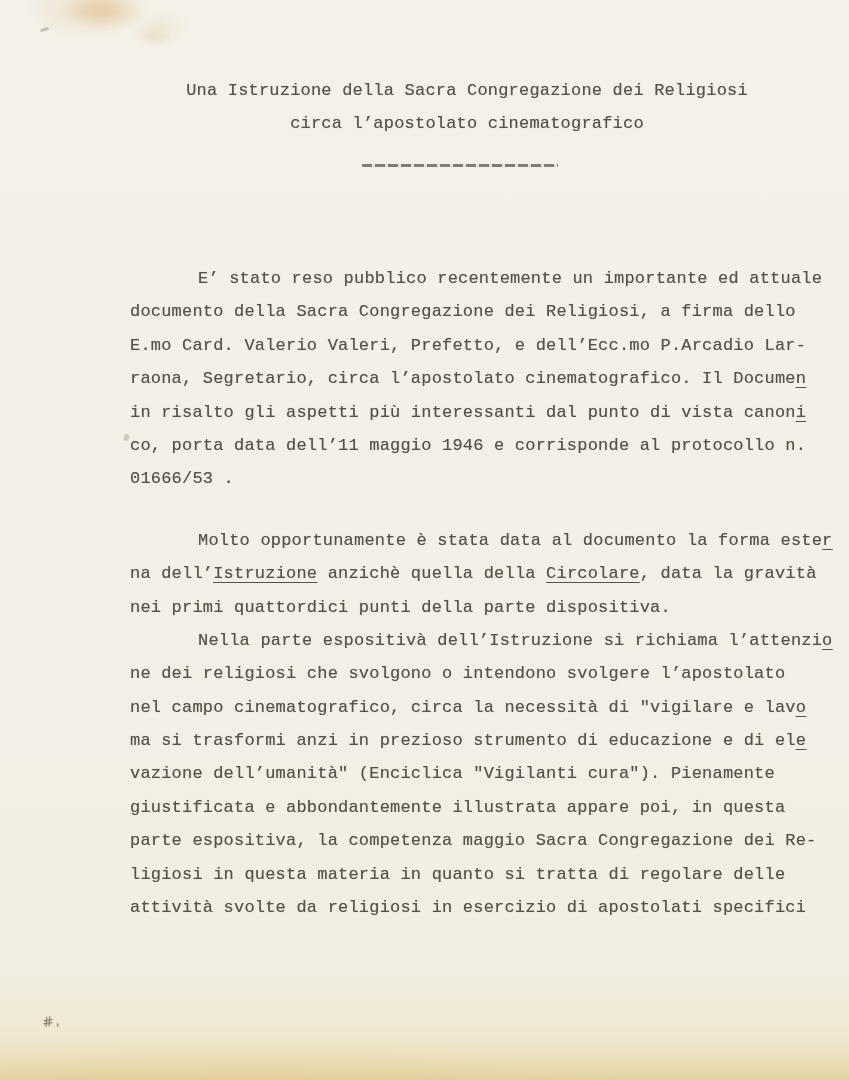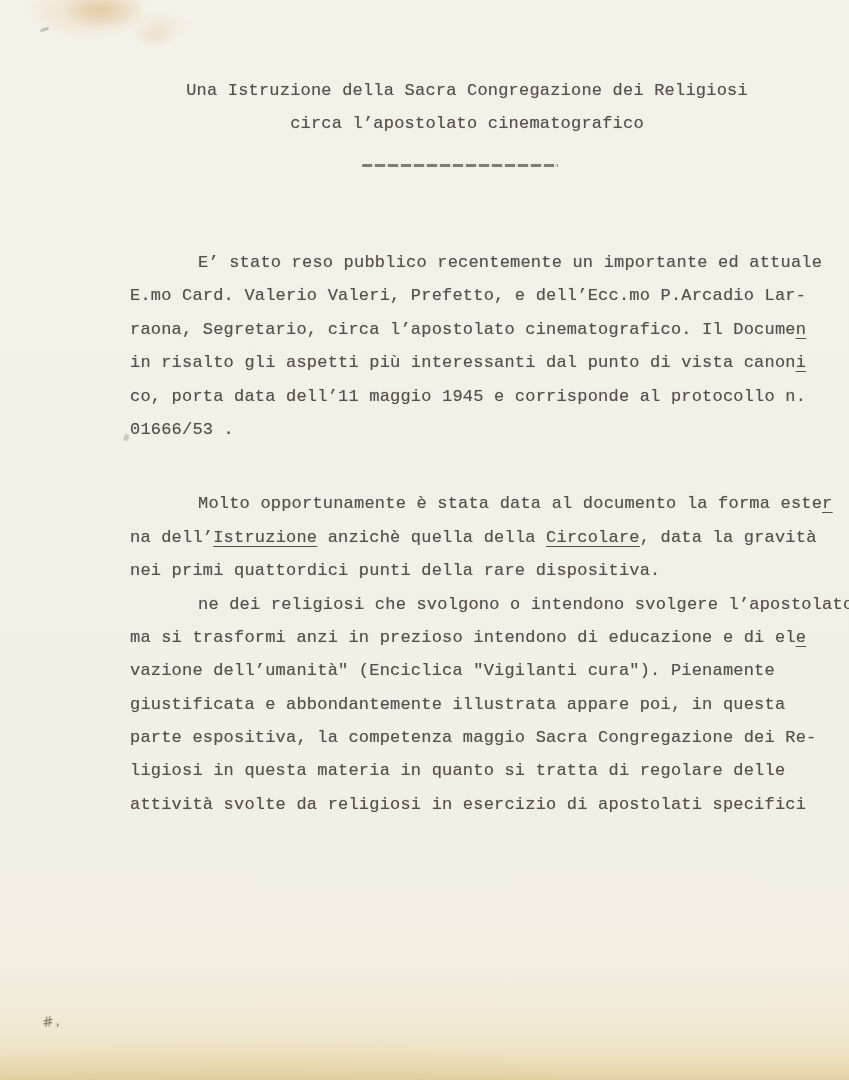--- a/index.html
+++ b/index.html
@@ -39,36 +39,36 @@
     height: 2.6px;
     background: repeating-linear-gradient(90deg,
       #6d6860 0px, #6d6860 10px,
       rgba(109,104,96,0.15) 10px, rgba(109,104,96,0.15) 13px);
     border-radius: 1px;
     opacity: 0.85;
   }
   .doc-body {
     position: absolute;
     left: 130px;
-    top: 246px;
+    top: 262px;
     width: 706px;
     font-size: 17px;
     line-height: 33.4px;
     letter-spacing: 0.2px;
     text-shadow: 0 0 0.7px rgba(87,80,70,0.55);
   }
   .line {
     white-space: pre;
     height: 33.4px;
   }
   .para > .line:first-child {
     padding-left: 68px;
   }
   .para.gap {
-    margin-top: 41px;
+    margin-top: 28px;
   }
   .u {
     text-decoration: underline;
     text-underline-offset: 3.5px;
     text-decoration-thickness: 1.4px;
   }
   .stain-top-left {
     position: absolute;
     left: 22px;
     top: -12px;
@@ -136,34 +136,37 @@
   <div class="title-block">
     <div class="line-title">Una Istruzione della Sacra Congregazione dei Religiosi</div>
     <div class="line-title">circa l’apostolato cinematografico</div>
   </div>
 
   <div class="divider"></div>
 
   <div class="doc-body" id="doc-body">
       <div class="para">
         <div class="line"><span>E’ stato reso pubblico recentemente un importante ed attuale</span></div>
+        <div class="line"><span>documento della Sacra Congregazione dei Religiosi, a firma dello</span></div>
         <div class="line"><span>E.mo Card. Valerio Valeri, Prefetto, e dell’Ecc.mo P.Arcadio Lar-</span></div>
         <div class="line"><span>raona, Segretario, circa l’apostolato cinematografico. Il Docume</span><span class="u">n</span></div>
         <div class="line"><span>in risalto gli aspetti più interessanti dal punto di vista canon</span><span class="u">i</span></div>
-        <div class="line"><span>co, porta data dell’11 maggio 1945 e corrisponde al protocollo n.</span></div>
+        <div class="line"><span>co, porta data dell’11 maggio 1946 e corrisponde al protocollo n.</span></div>
         <div class="line"><span>01666/53 .</span></div>
       </div>
       <div class="para gap">
         <div class="line"><span>Molto opportunamente è stata data al documento la forma este</span><span class="u">r</span></div>
         <div class="line"><span>na dell’</span><span class="u">Istruzione</span><span> anzichè quella della </span><span class="u">Circolare</span><span>, data la gravità</span></div>
-        <div class="line"><span>nei primi quattordici punti della rare dispositiva.</span></div>
+        <div class="line"><span>nei primi quattordici punti della parte dispositiva.</span></div>
       </div>
       <div class="para">
+        <div class="line"><span>Nella parte espositivà dell’Istruzione si richiama l’attenzi</span><span class="u">o</span></div>
         <div class="line"><span>ne dei religiosi che svolgono o intendono svolgere l’apostolato</span></div>
-        <div class="line"><span>ma si trasformi anzi in prezioso intendono di educazione e di el</span><span class="u">e</span></div>
+        <div class="line"><span>nel campo cinematografico, circa la necessità di "vigilare e lav</span><span class="u">o</span></div>
+        <div class="line"><span>ma si trasformi anzi in prezioso strumento di educazione e di el</span><span class="u">e</span></div>
         <div class="line"><span>vazione dell’umanità" (Enciclica "Vigilanti cura"). Pienamente</span></div>
         <div class="line"><span>giustificata e abbondantemente illustrata appare poi, in questa</span></div>
         <div class="line"><span>parte espositiva, la competenza maggio Sacra Congregazione dei Re-</span></div>
         <div class="line"><span>ligiosi in questa materia in quanto si tratta di regolare delle</span></div>
         <div class="line"><span>attività svolte da religiosi in esercizio di apostolati specifici</span></div>
       </div>
     </div>
 
   <div class="pencil-mark">#,</div>
   <div class="bottom-band"></div>

